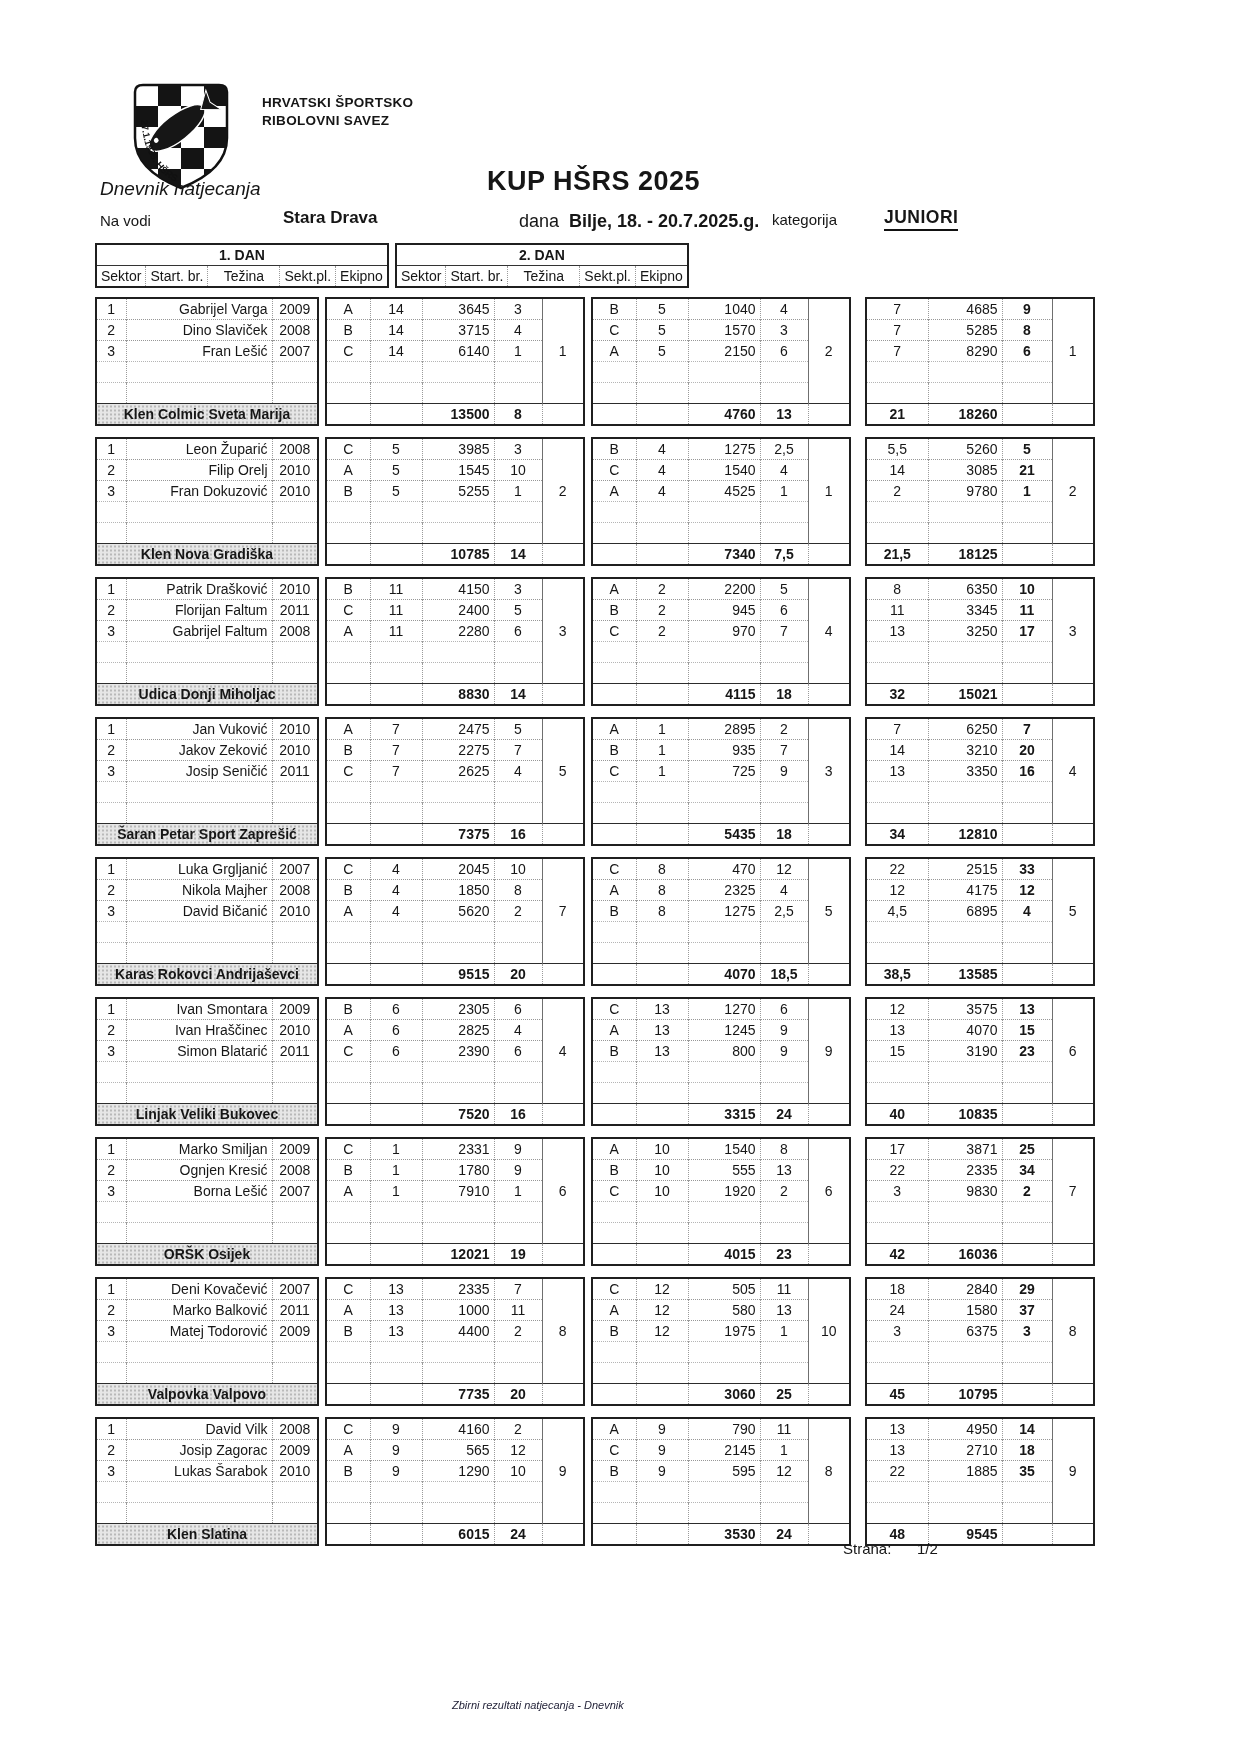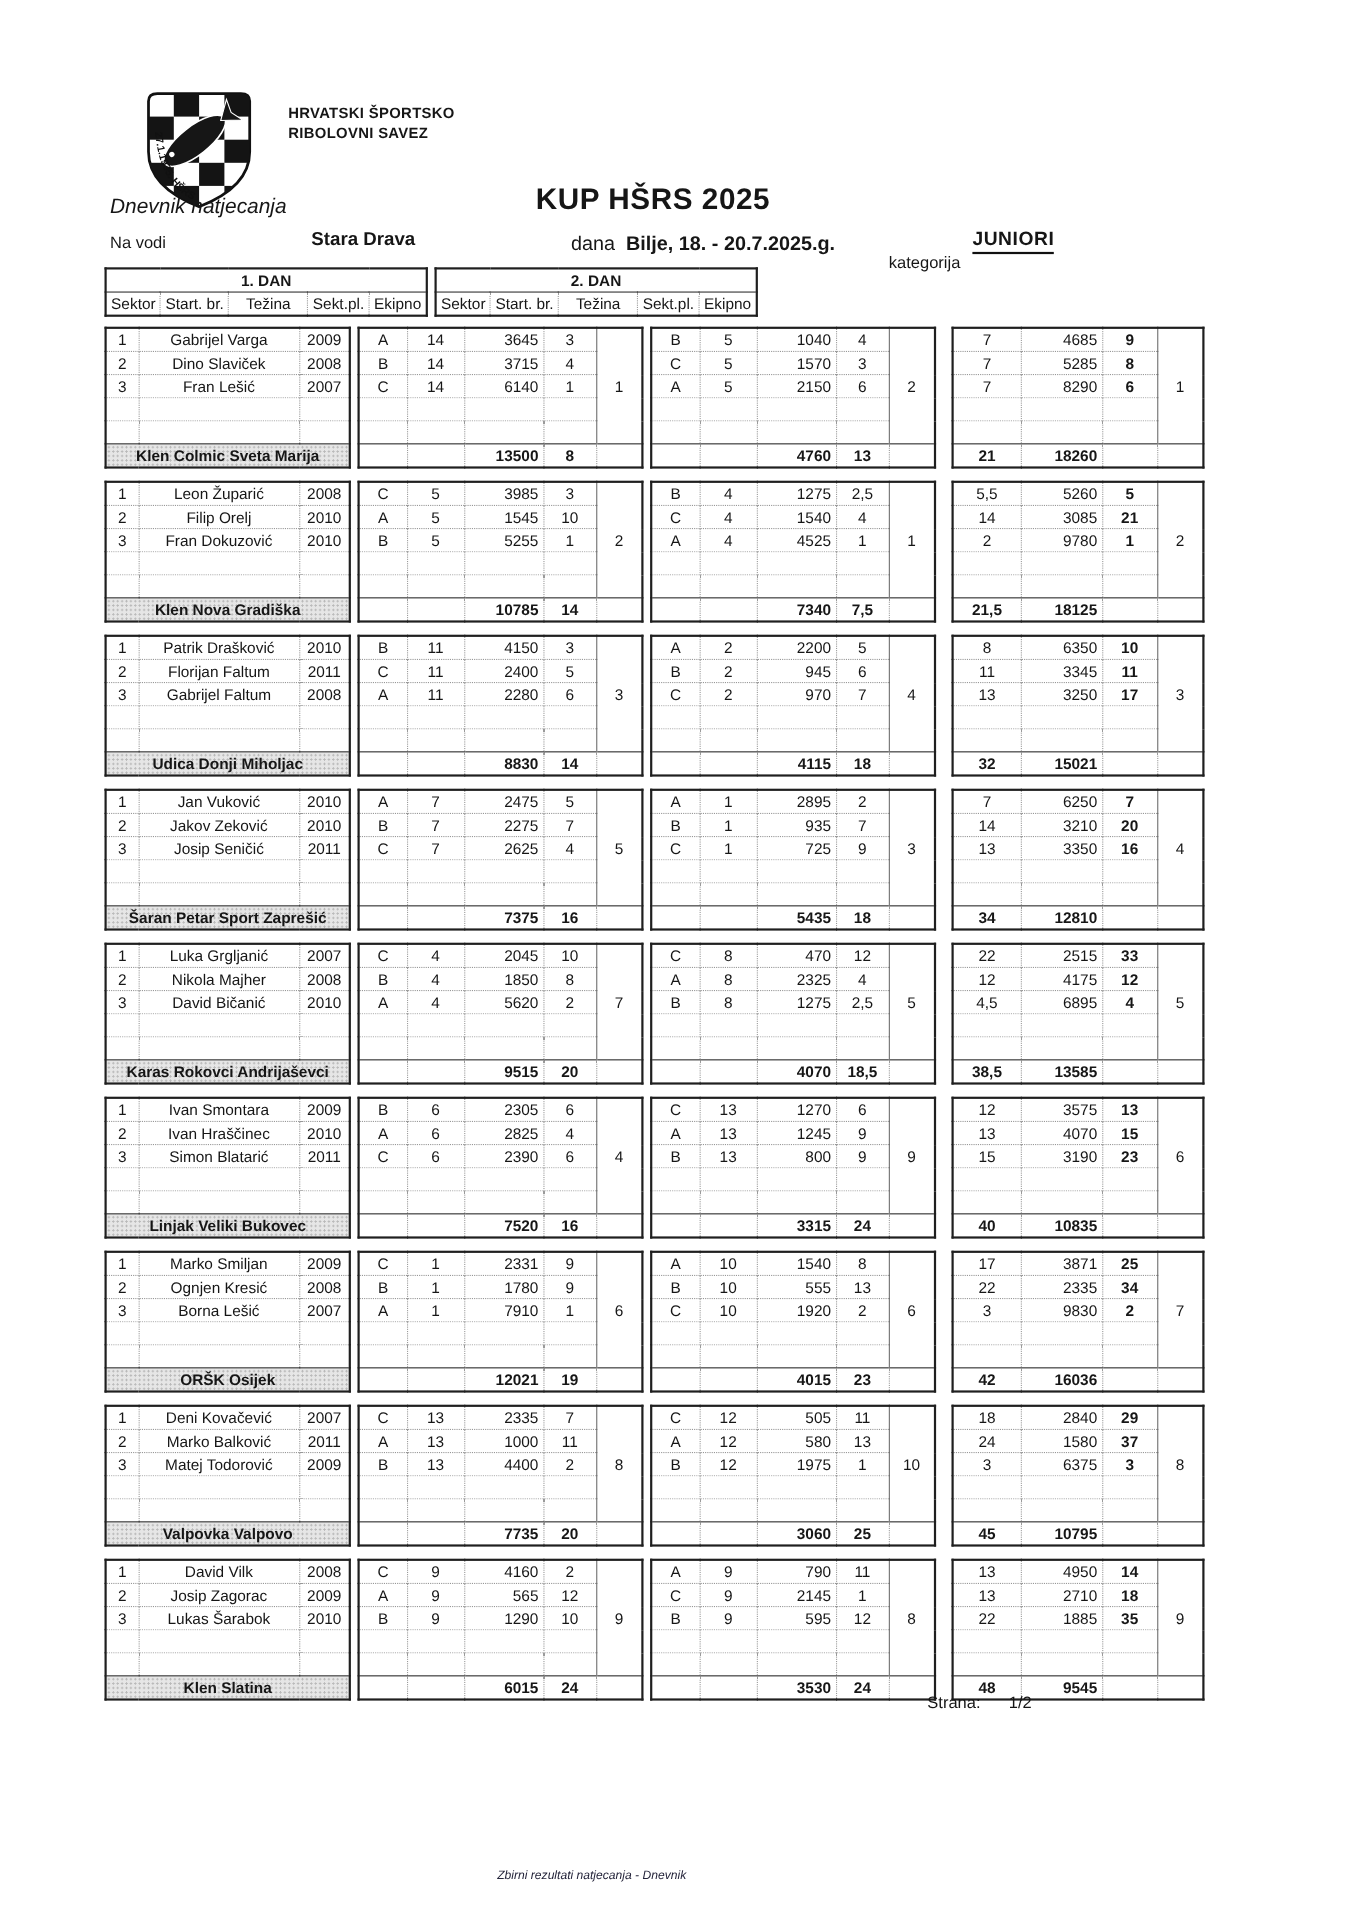--- a/index.html
+++ b/index.html
@@ -9,36 +9,36 @@
     -webkit-font-smoothing:antialiased;
   }
   .abs{position:absolute;}
   
   #org-name{left:262px;top:94px;font-size:13.5px;font-weight:bold;line-height:1.35;letter-spacing:.3px;}
   #doc-type{left:100px;top:178px;font-size:19px;font-style:italic;}
   #page-title{left:487px;top:166px;font-size:27px;font-weight:bold;letter-spacing:.5px;}
   #na-vodi-label{left:100px;top:212px;font-size:15px;}
   #na-vodi-value{left:283px;top:208px;font-size:17px;font-weight:bold;}
   #dana-line{left:519px;top:211px;font-size:18px;font-weight:bold;}
-  #kategorija-label{left:808px;top:211px;font-size:15px;margin-top:20px;}
+  #kategorija-label{left:772px;top:211px;font-size:15px;}
   #kategorija-value{left:884px;top:207px;font-size:17.5px;font-weight:bold;border-bottom:2.5px solid #111;padding-bottom:1px;letter-spacing:.5px;}
   
   #table-area{position:absolute;left:95px;top:243px;width:1040px;}
   .block{display:flex;column-gap:6px;margin-bottom:11px;align-items:flex-start;}
   .sec-uk{margin-left:8px;}
   table.sec{border-collapse:collapse;table-layout:fixed;border:2px solid #1f1f1f;}
   table.sec td{padding:0 4px;font-size:14px;height:20px;white-space:nowrap;overflow:hidden;vertical-align:middle;}
   .r td{border-top:1px dotted #979797;}
   .r:first-child td{border-top:none;}
   .f td{border-top:1px dotted #b5b5b5;height:17px;}
   .t td{border-top:1.6px solid #2c2c2c;height:24px;}
   td+td{border-left:1px dotted #9a9a9a;}
   td.ek{border-left:1px solid #6f6f6f;vertical-align:bottom;text-align:center;padding-bottom:15px;font-size:15px;}
   td.c{text-align:center;}
-  td.l{text-align:center;padding-left:6px;}
+  td.l{text-align:right;padding-left:6px;}
   td.num{text-align:right;padding-right:9px;}
   td.b{font-weight:bold;}
   td.pj{font-weight:600;}
   td.teamname{
     text-align:center;font-weight:bold;font-size:14.5px;
     background-color:#e6e6e6;
     background-image:radial-gradient(#b9b9b9 1px, transparent 1px);
     background-size:4px 4px;
   }
   

